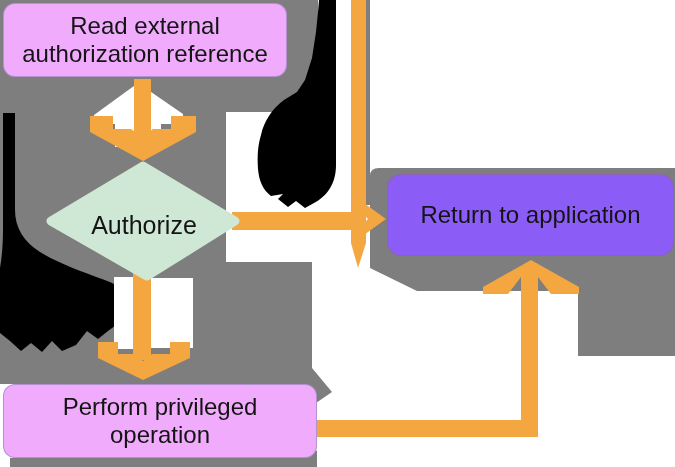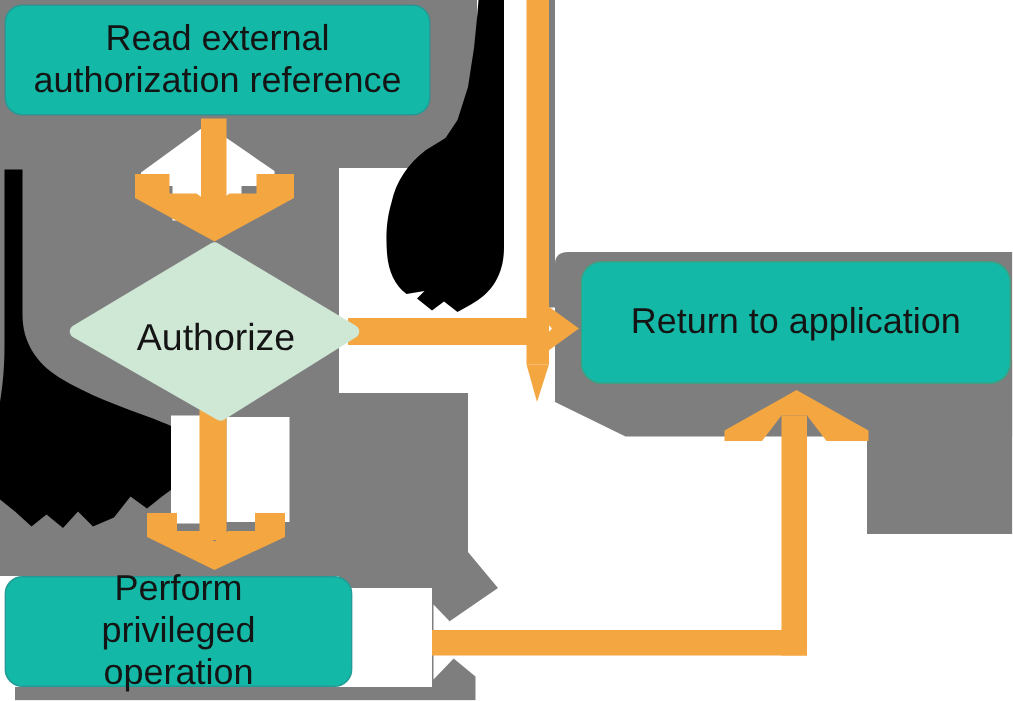--- a/index.html
+++ b/index.html
@@ -7,24 +7,24 @@
     position:relative;width:675px;height:467px;overflow:hidden;
     background:#ffffff;font-family:"Liberation Sans", sans-serif;
   }
   .layer{position:absolute;left:0;top:0;}
   .node{
     position:absolute;display:flex;align-items:center;justify-content:center;
     text-align:center;color:#141414;font-size:24px;line-height:1.16;
     box-sizing:border-box;
   }
   .process{
-    background:#14b8a6;border:1px solid rgba(60,100,120,0.35);border-radius:12px;
+    background:#f0abfc;border:1px solid rgba(60,100,120,0.35);border-radius:12px;
   }
   .terminal{
-    background:#14b8a6;border:1px solid rgba(150,110,60,0.35);border-radius:14px;
+    background:#8b5cf6;border:1px solid rgba(150,110,60,0.35);border-radius:14px;
   }
   .decision-label{
     position:absolute;color:#141414;font-size:25px;text-align:center;
   }
   .g{fill:#7e7e7e;}
   .k{fill:#000000;}
   .w{fill:#ffffff;}
   .o{fill:#f4a640;}
 </style>
 </head>
@@ -68,21 +68,21 @@
 
     <path d="M143,166 L235,221 L147,276 L51,221 Z" fill="#cfe8d5" stroke="#cfe8d5" stroke-width="9" stroke-linejoin="round"></path>
   </svg>
 
   <div class="node process" style="left:3px;top:3px;width:284px;height:74px;padding:0 10px;">
     <span>Read external authorization reference</span>
   </div>
 
   <div class="decision-label" style="left:58px;top:211px;width:172px;">Authorize</div>
 
-  <div class="node process" style="left:3px;top:384px;width:232px;height:74px;padding:0 20px;">
+  <div class="node process" style="left:3px;top:384px;width:314px;height:74px;padding:0 20px;">
     <span>Perform privileged operation</span>
   </div>
 
   <div class="node terminal" style="left:387px;top:174px;width:287px;height:82px;padding:0 8px;">
     <span>Return to application</span>
   </div>
 
 </div>
 
 </body></html>

